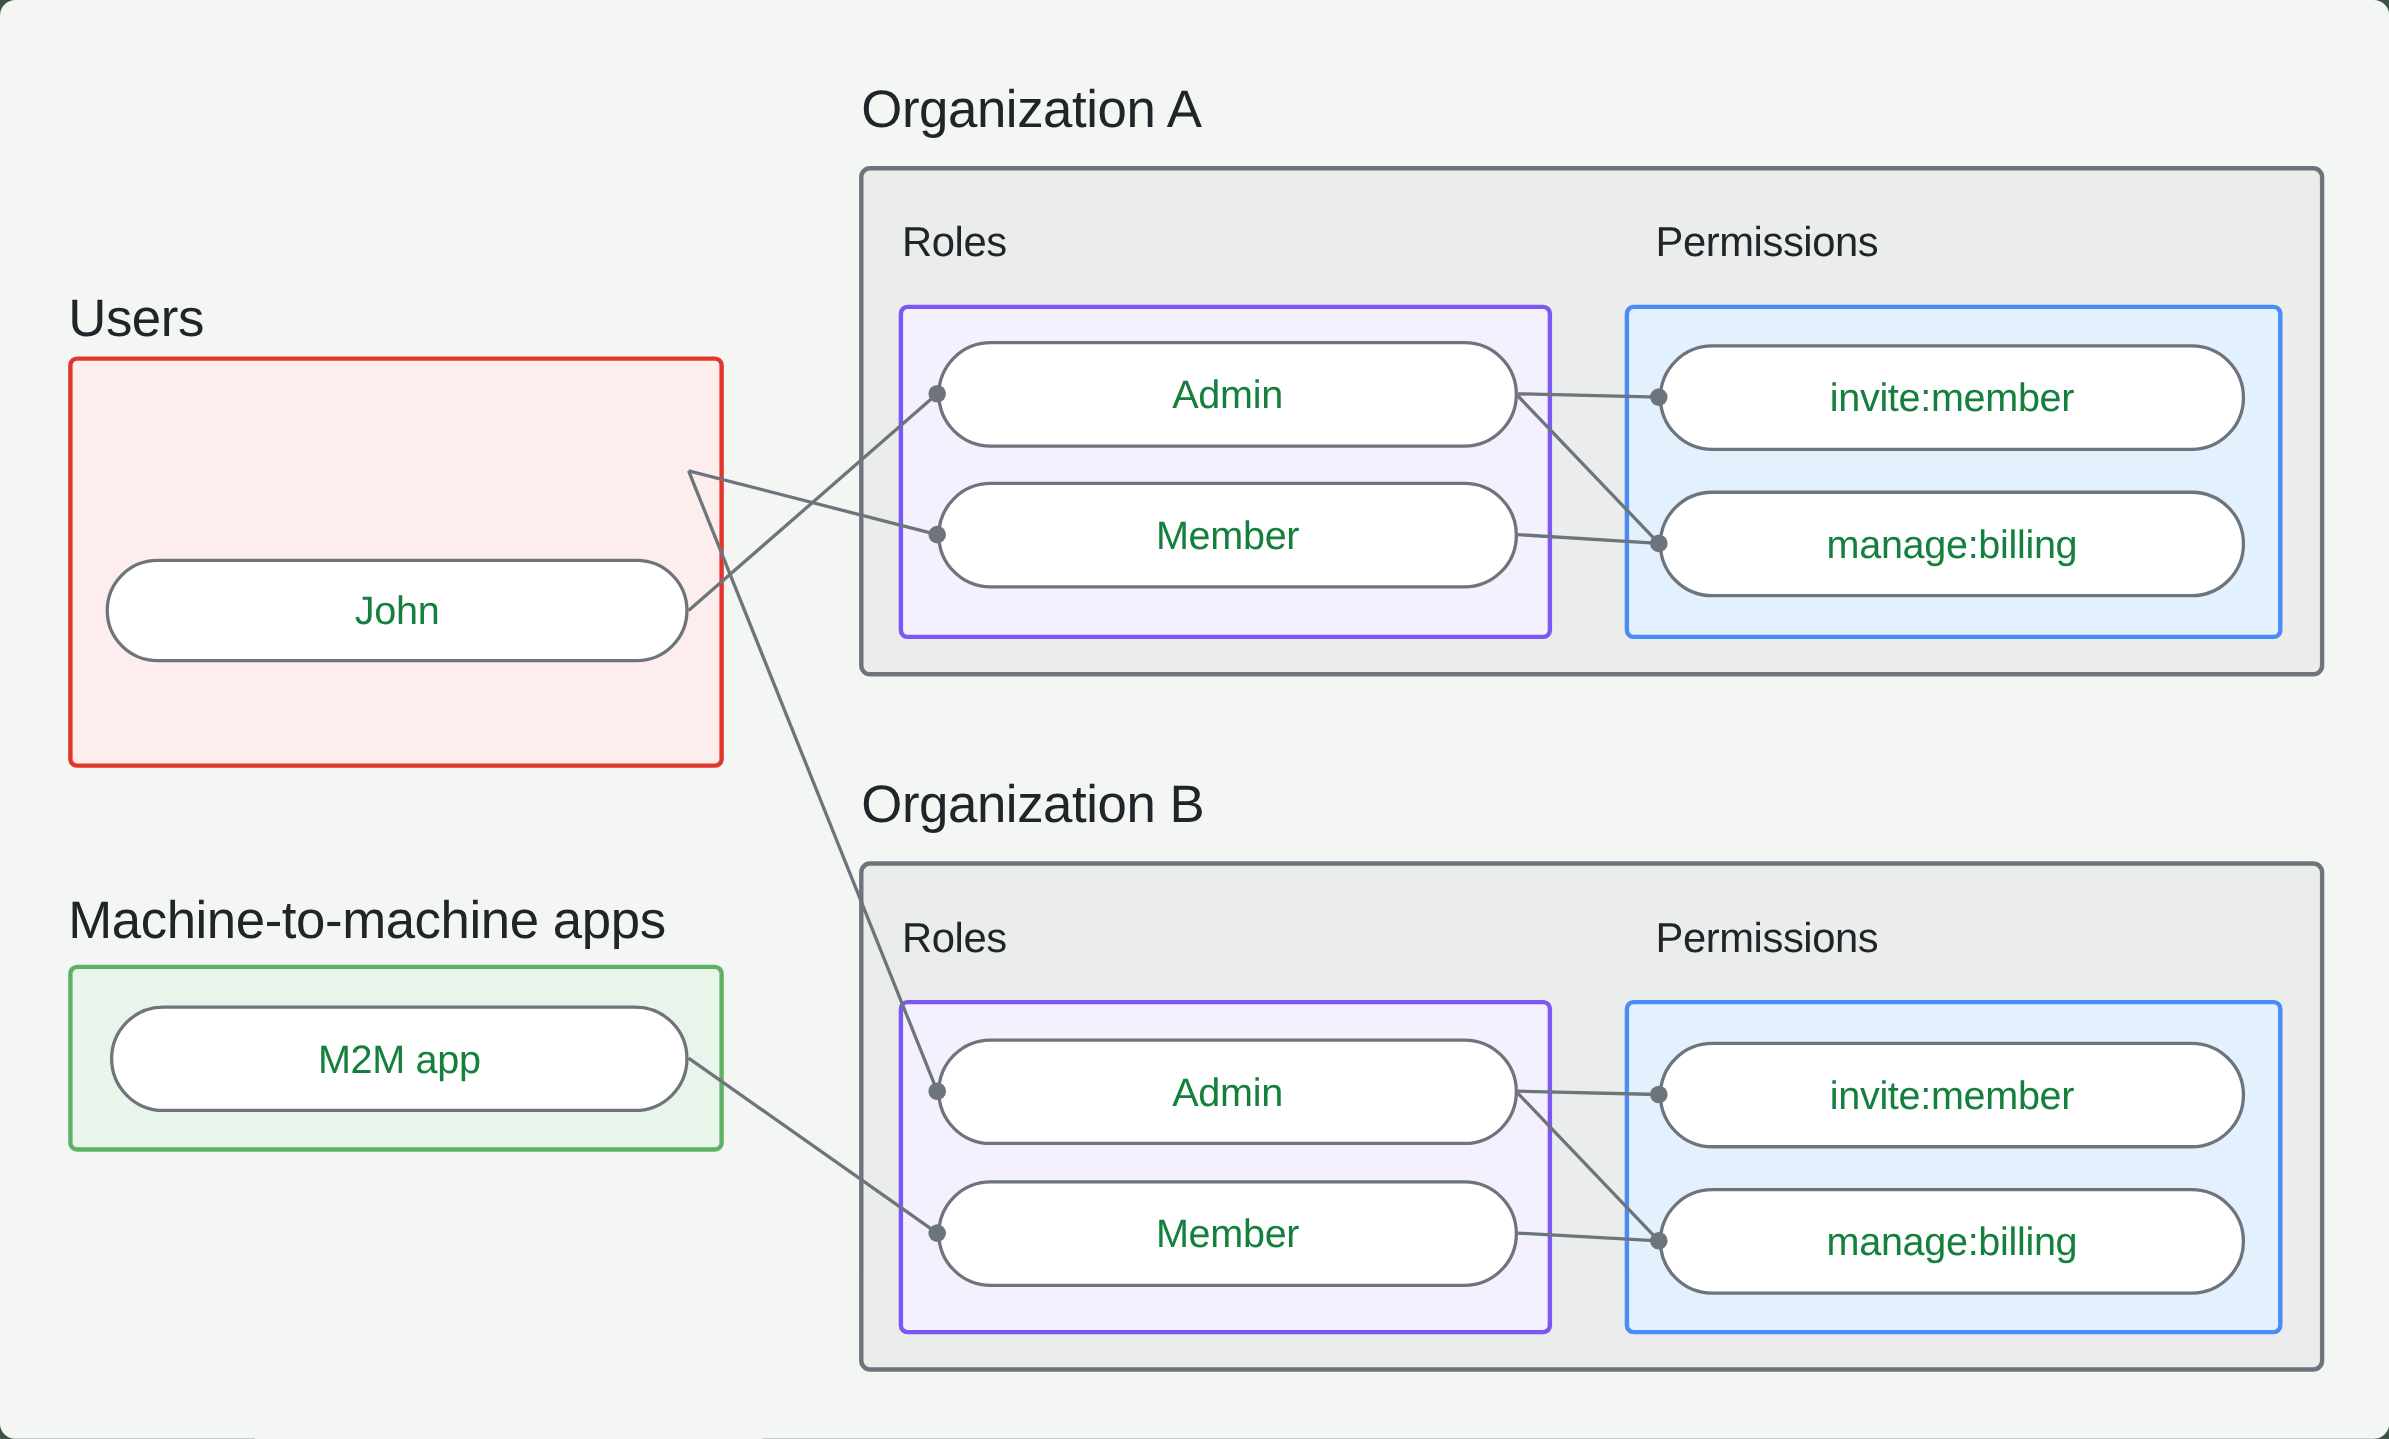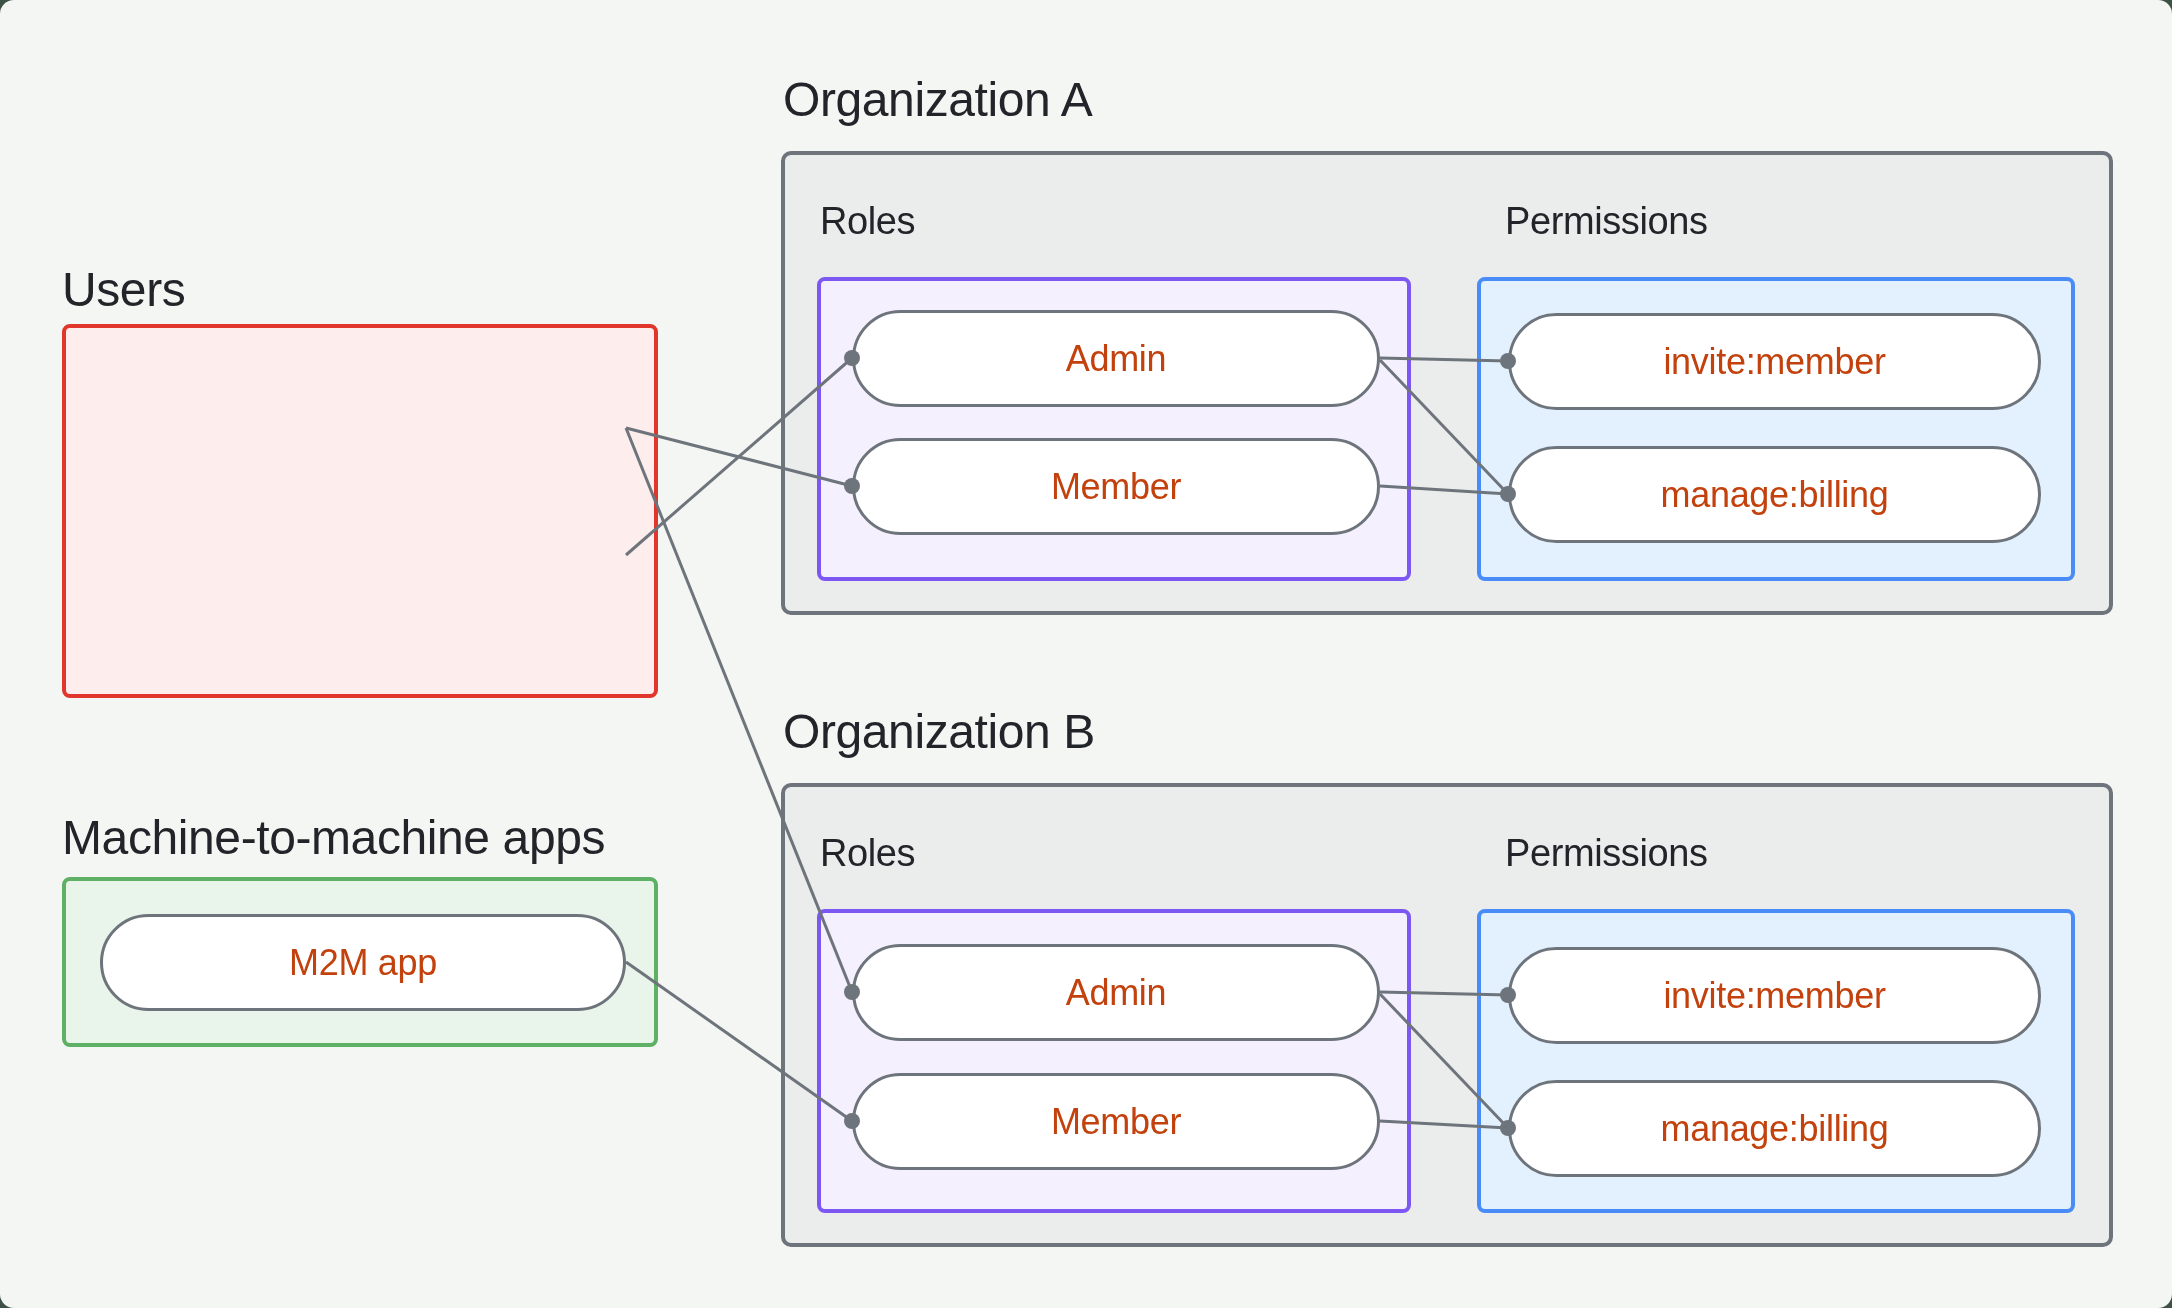--- a/index.html
+++ b/index.html
@@ -40,21 +40,21 @@
   .pill {
     position: absolute;
     background: #ffffff;
     border: 3px solid #6e747b;
     border-radius: 999px;
     box-sizing: border-box;
     display: flex;
     align-items: center;
     justify-content: center;
     font-size: 36px;
-    color: #c2410c;
+    color: #15803d;
     letter-spacing: -0.3px;
     white-space: nowrap;
   }
   .inner-label {
     position: absolute;
     font-size: 38px;
     font-weight: 500;
     color: #212529;
     letter-spacing: -0.4px;
     white-space: nowrap;
@@ -69,20 +69,23 @@
   #wires line { stroke: #6e747b; stroke-width: 3; }
   #wires circle { fill: #6e747b; }
 </style>
 </head>
 <body>
 
 <div id="canvas">
 
   <div class="section-label" style="left:62px; top:250px;margin-top:12px;">Users</div>
   <div class="group-box users-box" style="left:62px; top:324px; width:596px; height:374px;"></div>
+  <div class="pill" style="left:96px; top:508px; width:530px; height:94px;">
+    <span>John</span>
+  </div>
 
   <div class="section-label" style="left:62px; top:810px;text-align:center;">Machine-to-machine apps</div>
   <div class="group-box m2m-box" style="left:62px; top:877px; width:596px; height:170px;"></div>
   <div class="pill" style="left:100px; top:914px; width:526px; height:97px;">
     <span>M2M app</span>
   </div>
 
   <div class="section-label" style="left:783px; top:72px;">Organization A</div>
   <div class="group-box org-box" style="left:781px; top:151px; width:1332px; height:464px;"></div>
   <div class="inner-label" style="left:820px; top:200px;">Roles</div>

